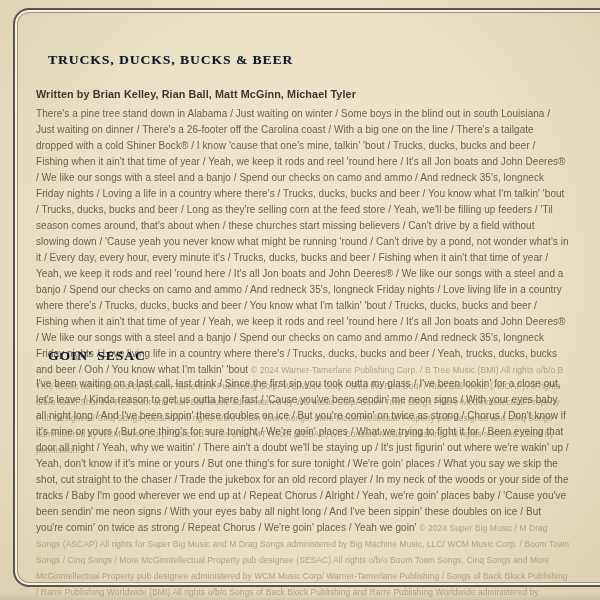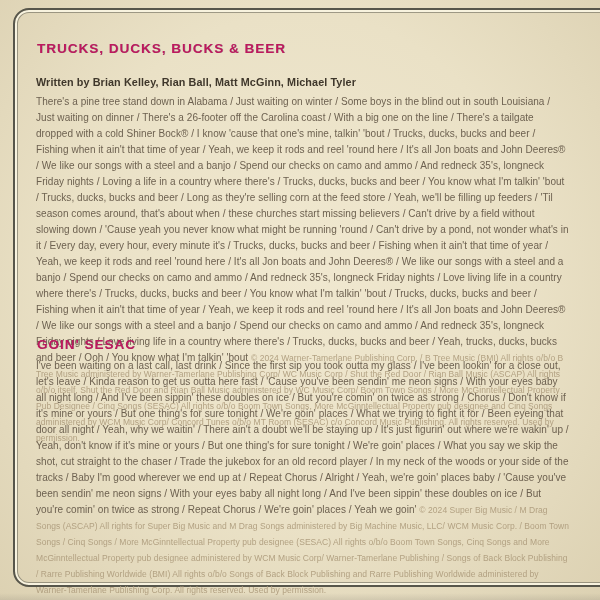--- a/index.html
+++ b/index.html
@@ -37,26 +37,26 @@
     top: 0;
   }
   .song {
     position: absolute;
     left: 0;
     width: 534px;
   }
   .song-1 { top: 40px; }
   .song-2 { top: 336px; }
   .title {
-    margin: 1px;
-    font-family: Liberation Sans, sans-serif;
+    margin: 12px;
+    font-family: Liberation Serif, serif;
     font-weight: bold;
     font-size: 13.5px;
     letter-spacing: 1px;
-    color: #be185d;
+    color: #0f172a;
     text-shadow: 0.4px 0.4px 0 rgba(30,70,88,0.35);
   }
   .byline {
     margin-top: 20px;
     font-size: 10.8px;
     font-weight: bold;
     color: #3f372b;
     letter-spacing: 0.1px;
   }
   .lyrics {

